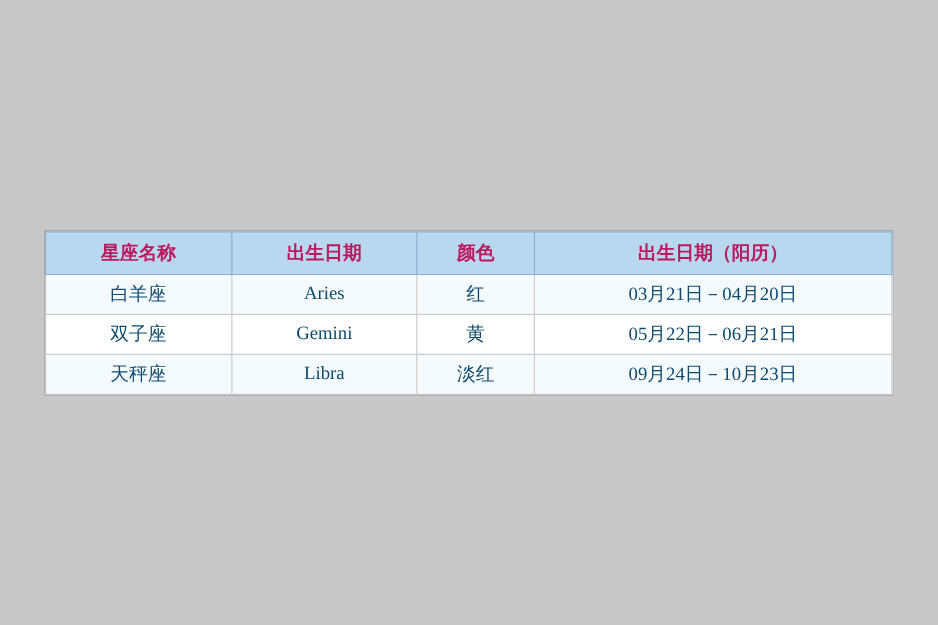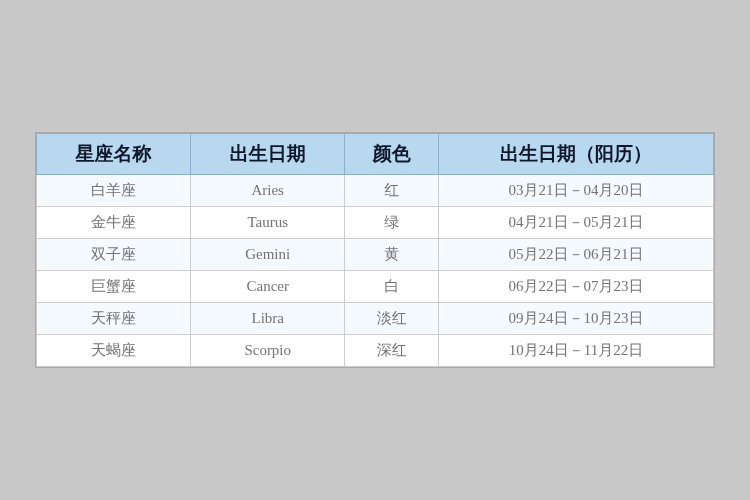--- a/index.html
+++ b/index.html
@@ -21,28 +21,28 @@
     table {
       width: 100%;
       border-collapse: collapse;
     }
     thead tr th {
       background: #b8d8f0;
       border: 1px solid #8ab0cc;
       padding: 7px 10px;
       text-align: center;
       font-weight: bold;
-      color: #0f172a;
-      font-size: 19px;
+      color: #be185d;
+      font-size: 15px;
     }
     tbody tr td {
       border: 1px solid #ccc;
       padding: 6px 10px;
       text-align: center;
-      color: #737373;
+      color: #0c4a6e;
       font-size: 15px;
       background: #fff;
     }
     tbody tr:nth-child(odd) td {
       background: #f5faff;
     }
     tbody tr:nth-child(even) td {
       background: #fff;
     }
   </style>
@@ -60,44 +60,26 @@
       </tr>
     </thead>
     <tbody id="table-body">
     <tr>
           <td>白羊座</td>
           <td>Aries</td>
           <td>红</td>
           <td>03月21日－04月20日</td>
         </tr>
         <tr>
-          <td>金牛座</td>
-          <td>Taurus</td>
-          <td>绿</td>
-          <td>04月21日－05月21日</td>
-        </tr>
-        <tr>
           <td>双子座</td>
           <td>Gemini</td>
           <td>黄</td>
           <td>05月22日－06月21日</td>
-        </tr>
-        <tr>
-          <td>巨蟹座</td>
-          <td>Cancer</td>
-          <td>白</td>
-          <td>06月22日－07月23日</td>
         </tr>
         <tr>
           <td>天秤座</td>
           <td>Libra</td>
           <td>淡红</td>
           <td>09月24日－10月23日</td>
         </tr>
-        <tr>
-          <td>天蝎座</td>
-          <td>Scorpio</td>
-          <td>深红</td>
-          <td>10月24日－11月22日</td>
-        </tr>
       </tbody>
   </table>
 </div>
 
 </body></html>

